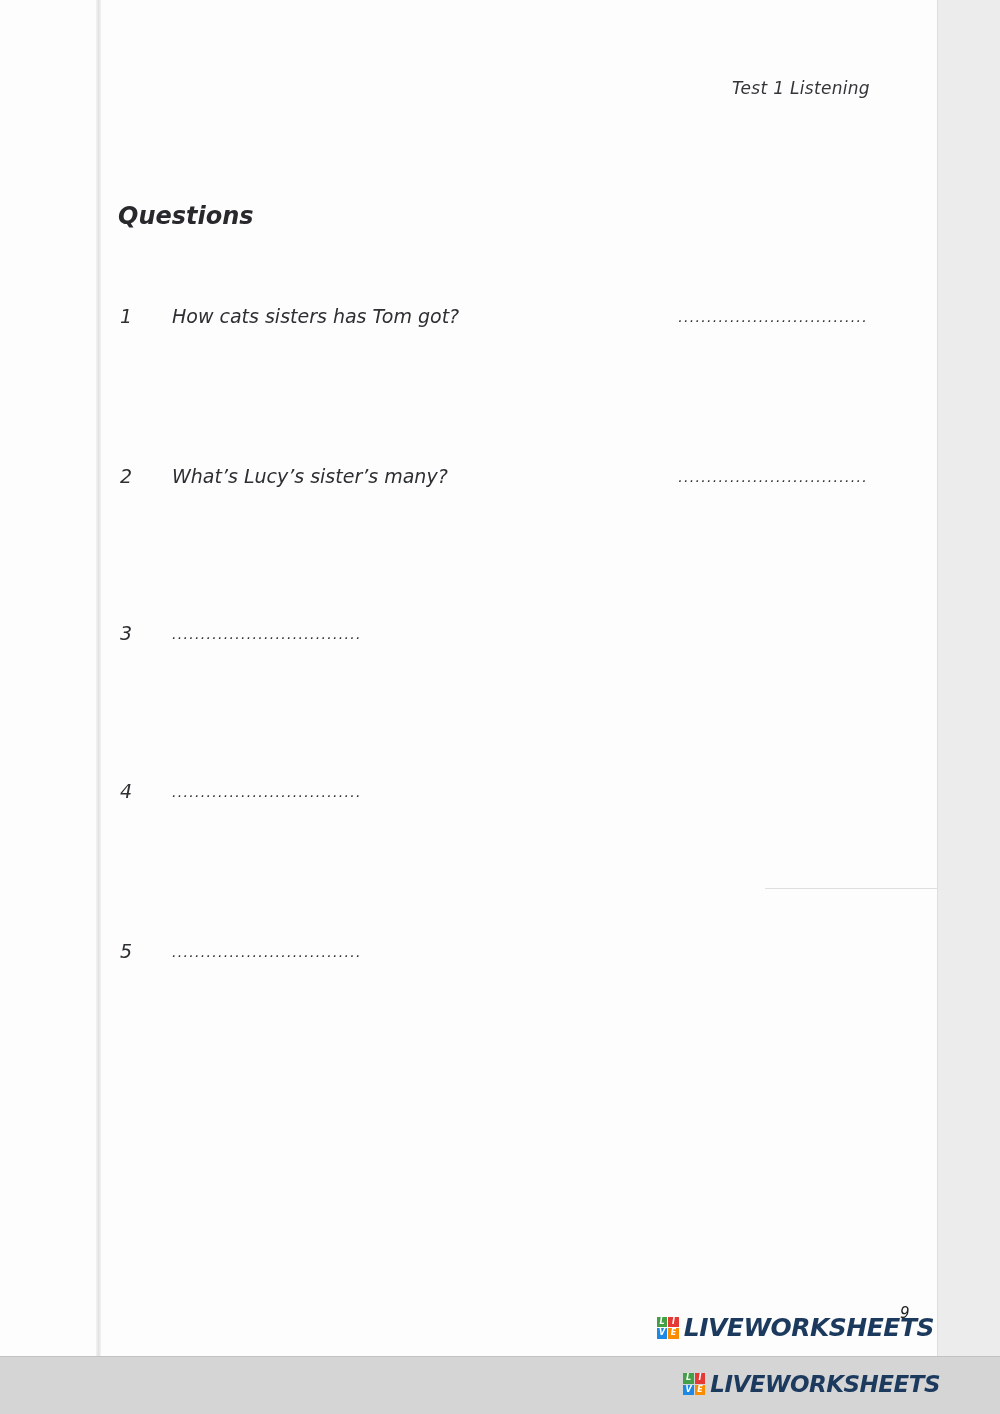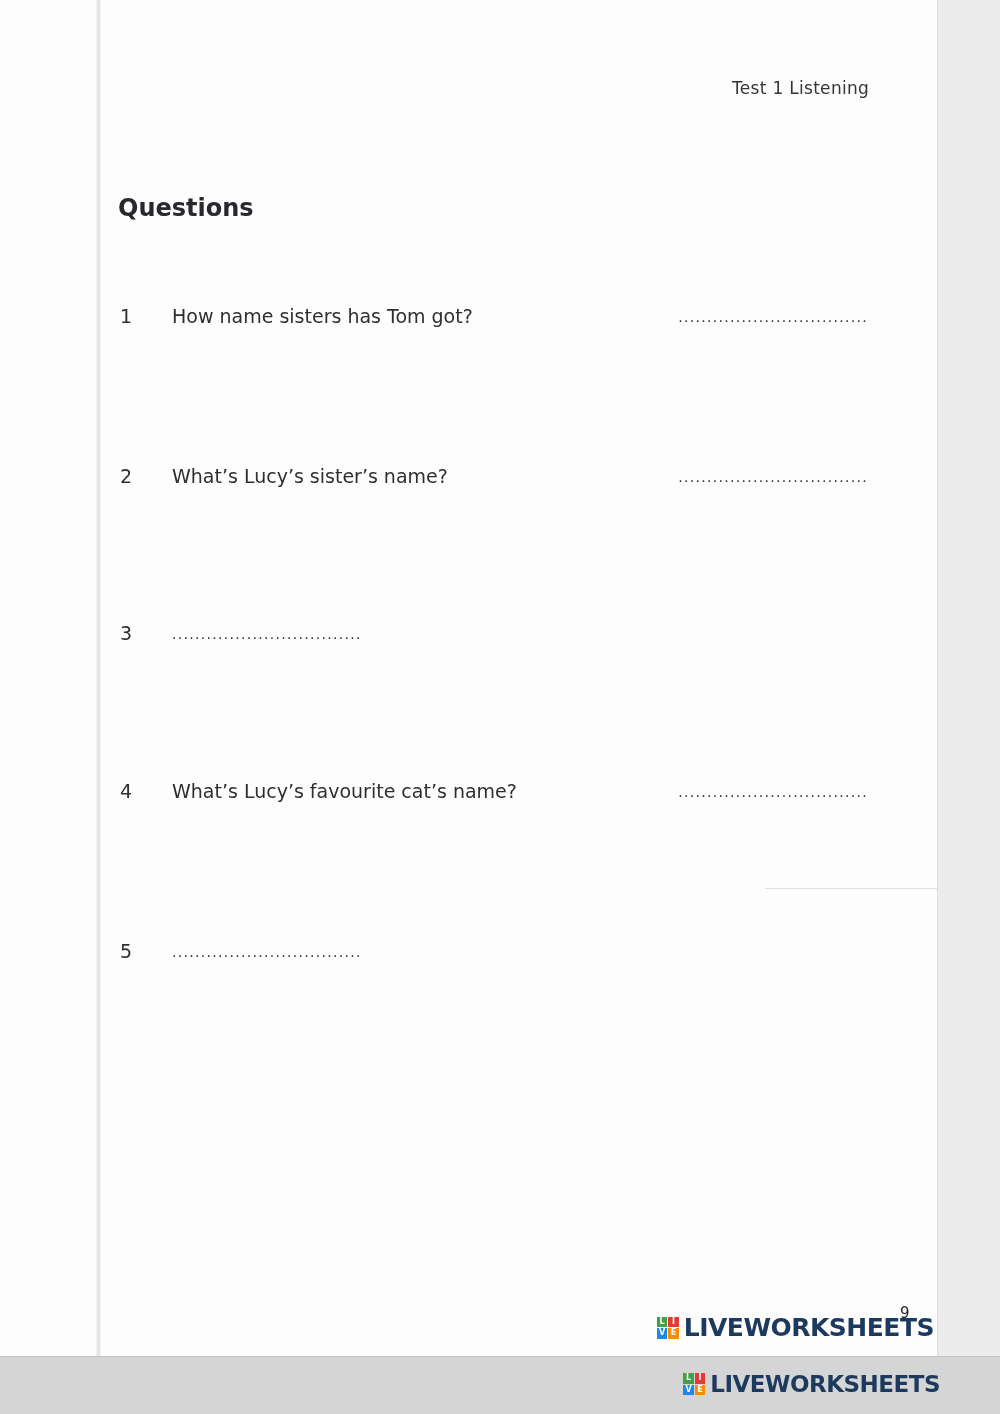--- a/index.html
+++ b/index.html
@@ -8,20 +8,21 @@
     background: #f0f0f0;
     font-family: "DejaVu Sans", "Liberation Sans", sans-serif;
   }
   .canvas {
     position: relative;
     width: 1000px;
     height: 1414px;
     margin: 0 auto;
     background: #fdfdfd;
     overflow: hidden;
+    font-style: italic;
   }
   
   .scan-right {
     position: absolute;
     top: 0; right: 0;
     width: 62px;
     height: 1357px;
     background: #ececec;
     border-left: 1px solid #dedede;
   }
@@ -40,21 +41,21 @@
   }
   .header-right {
     position: absolute;
     top: 78px; left: 732px;
     font-size: 17px;
     color: #333538;
     letter-spacing: 0.3px;
   }
   .section-title {
     position: absolute;
-    top: 194px; left: 118px;
+    top: 202px; left: 118px;
     font-size: 24px;
     font-weight: bold;
     color: #27292d;
   }
   .q-row {
     position: absolute;
     left: 120px;
     width: 748px;
     display: flex;
     align-items: flex-start;
@@ -130,38 +131,37 @@
   <div class="scan-right"></div>
   <div class="scan-left-line"></div>
   <div class="scan-artifact-line"></div>
 
   <div class="header-right">Test 1 Listening</div>
 
   <div class="section-title">Questions</div>
 
   <div class="q-row" style="top:305px">
     <div class="q-num">1</div>
-    <div class="q-text">How name sisters has Tom got?</div>
+    <div class="q-text">How cats sisters has Tom got?</div>
     <div class="q-dots">.................................</div>
   </div>
 
   <div class="q-row" style="top:465px">
     <div class="q-num">2</div>
-    <div class="q-text">What’s Lucy’s sister’s name?</div>
+    <div class="q-text">What’s Lucy’s sister’s many?</div>
     <div class="q-dots">.................................</div>
   </div>
 
   <div class="q-row" style="top:622px">
     <div class="q-num">3</div>
     <div class="q-dots">.................................</div>
   </div>
 
   <div class="q-row" style="top:780px">
     <div class="q-num">4</div>
-    <div class="q-text">What’s Lucy’s favourite cat’s name?</div>
     <div class="q-dots">.................................</div>
   </div>
 
   <div class="q-row" style="top:940px">
     <div class="q-num">5</div>
     <div class="q-dots">.................................</div>
   </div>
 
   <div class="page-number">9</div>
 

